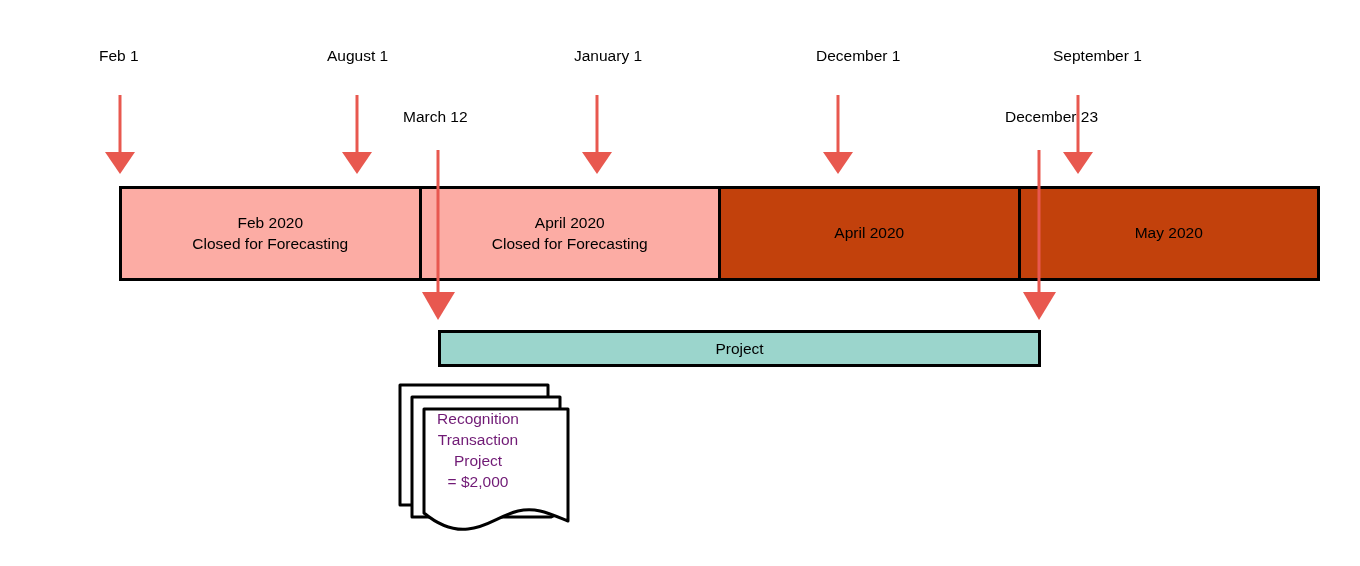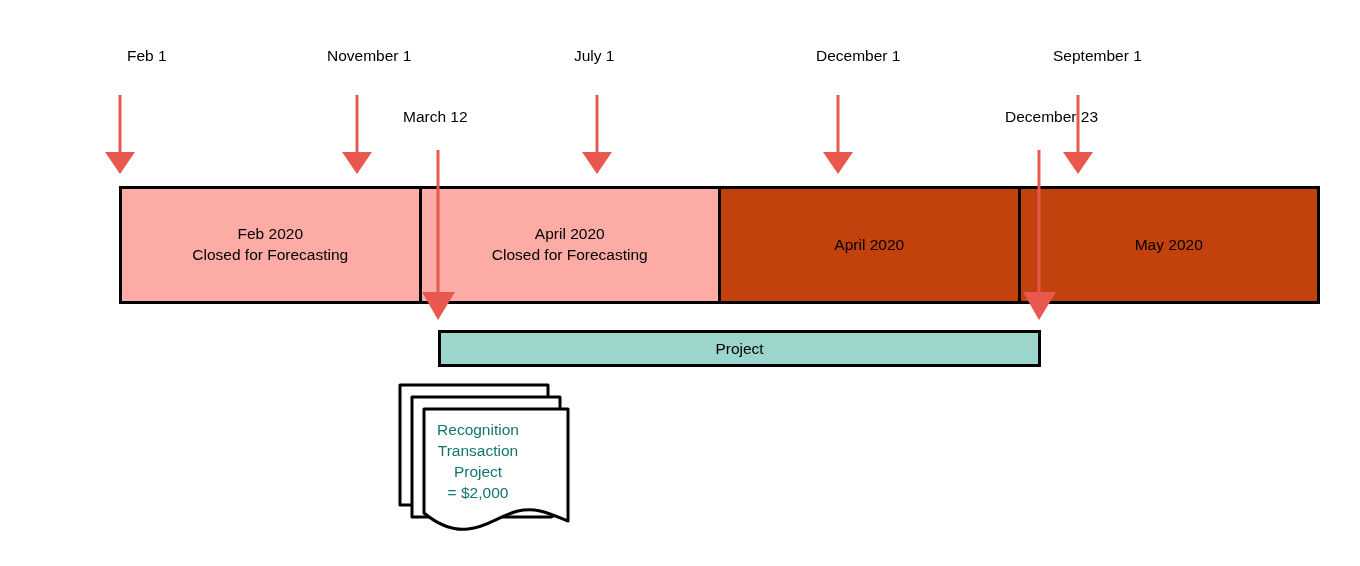--- a/index.html
+++ b/index.html
@@ -33,21 +33,21 @@
     color: #000000;
     white-space: nowrap;
     line-height: 1;
   }
   
   #timeline-band {
     position: absolute;
     left: 119px;
     top: 186px;
     width: 1201px;
-    height: 118px;
+    height: 95px;
     box-sizing: border-box;
     border: 3px solid #000000;
     display: flex;
     background: #ffffff;
   }
   .period-cell {
     flex: 1 1 0;
     box-sizing: border-box;
     border-right: 3px solid #000000;
     display: flex;
@@ -78,26 +78,26 @@
     align-items: center;
     justify-content: center;
     font-size: 15.5px;
     color: #000000;
   }
 
   
   #doc-text {
     position: absolute;
     left: 399px;
-    top: 420px;
+    top: 409px;
     width: 158px;
     text-align: center;
     font-size: 15.5px;
     line-height: 1.35;
-    color: #0f766e;
+    color: #701a75;
     white-space: pre-line;
     z-index: 5;
   }
   svg { display: block; }
 </style>
 </head>
 <body>
 
 <div id="canvas">
 
@@ -144,24 +144,24 @@
       <line x1="438" y1="150" x2="438" y2="296" stroke="#e8584f" stroke-width="3"></line>
       <polygon points="422,292 455,292 438,320" fill="#e8584f"></polygon>
     </g>
     <g>
       <line x1="1039" y1="150" x2="1039" y2="296" stroke="#e8584f" stroke-width="3"></line>
       <polygon points="1023,292 1056,292 1039,320" fill="#e8584f"></polygon>
     </g>
   </svg>
 
   <div class="layer" id="date-labels">
-    <div class="date-label" style="left:99px;  top:48px;margin-left:28px;">Feb 1</div>
-    <div class="date-label" style="left:327px; top:48px;">November 1</div>
+    <div class="date-label" style="left:99px;  top:48px;">Feb 1</div>
+    <div class="date-label" style="left:327px; top:48px;">August 1</div>
     <div class="date-label" style="left:403px; top:109px;">March 12</div>
-    <div class="date-label" style="left:574px; top:48px;">July 1</div>
+    <div class="date-label" style="left:574px; top:48px;">January 1</div>
     <div class="date-label" style="left:816px; top:48px;">December 1</div>
     <div class="date-label" style="left:1053px;top:48px;">September 1</div>
     <div class="date-label" style="left:1005px;top:109px;">December 23</div>
   </div>
 
   <div id="project-bar">
     <span>Project</span>
   </div>
 
   <svg id="document-stack" style="position:absolute; left:396px; top:381px;" width="176" height="155" viewBox="0 0 176 155">

